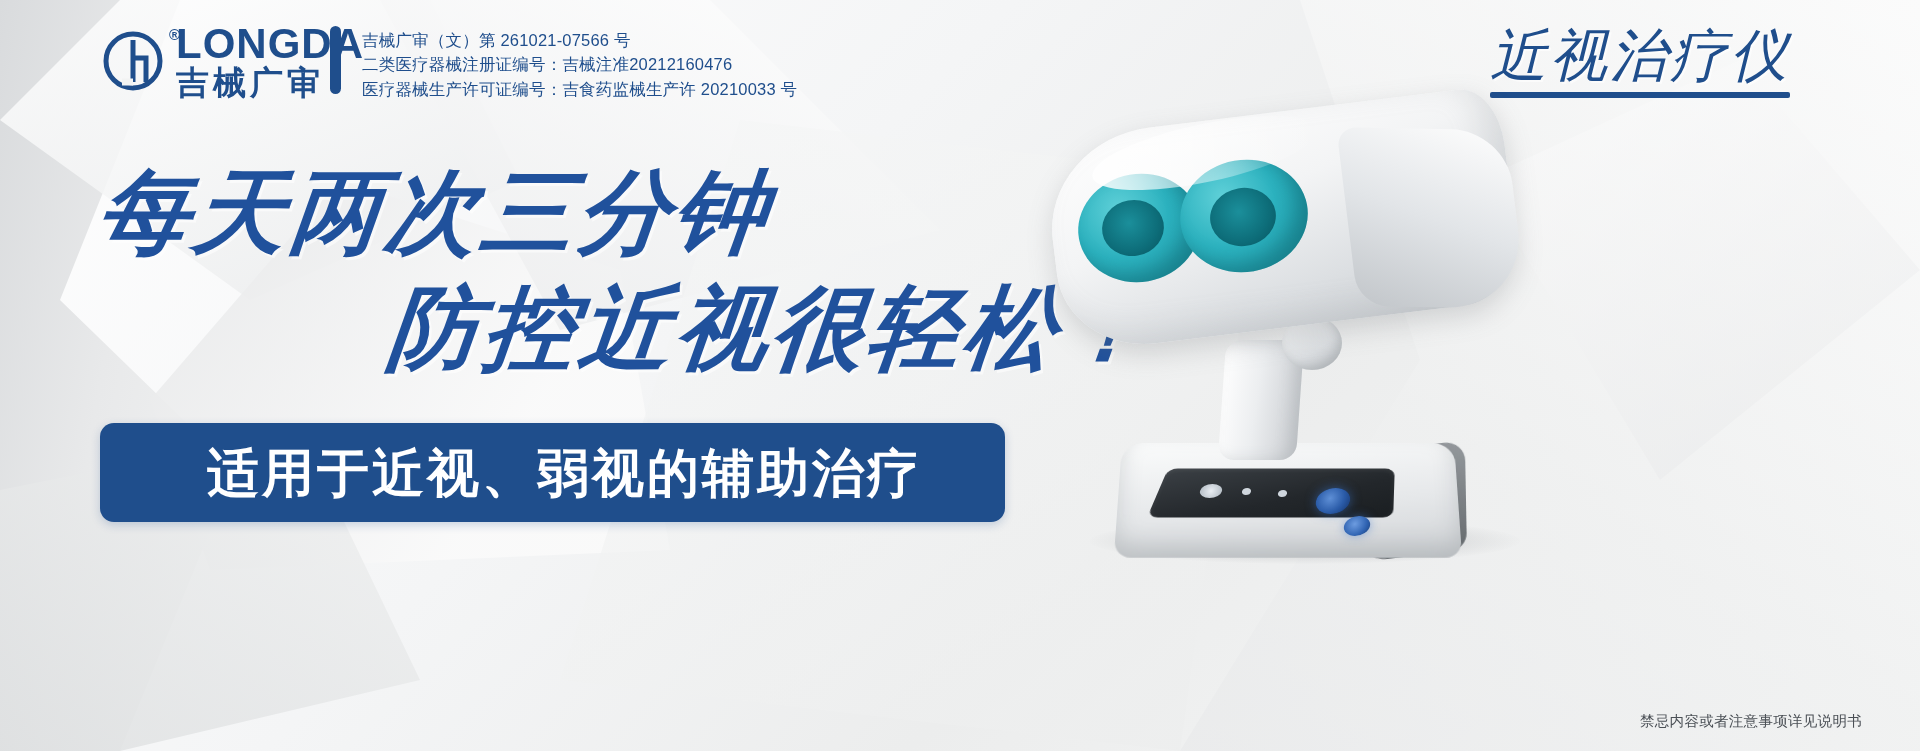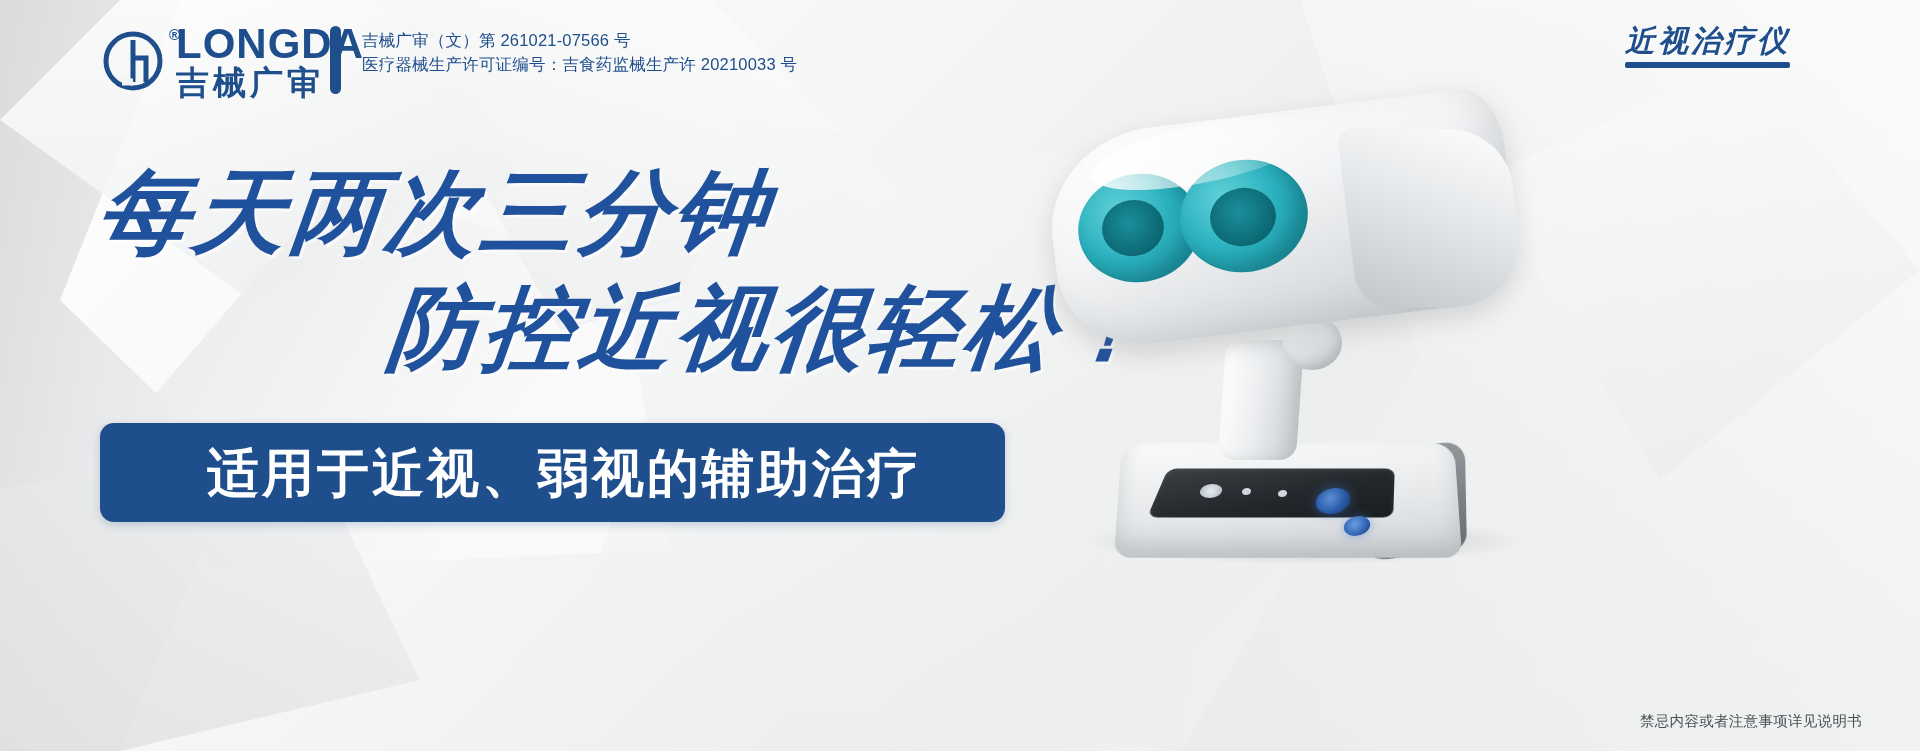--- a/index.html
+++ b/index.html
@@ -65,21 +65,21 @@
   #divider-bar { position:absolute; left:330px; top:26px;
                  width:11px; height:68px; background:#1f4e8c; border-radius:6px; }
 
   #reg-text { position:absolute; left:362px; top:28px;
               display:flex; flex-direction:column; }
   .reg-line { font-size:16.5px; color:#1f4e8c; letter-spacing:.2px;
               line-height:1.48; white-space:nowrap; font-weight:500; }
 
   #title-badge { position:absolute; right:130px; top:24px; text-align:center; }
   .title-badge-text {
-    font-size:30px; font-weight:700; color:#1f4e8c;
+    font-size:57px; font-weight:400; color:#1f4e8c;
     font-style:italic; letter-spacing:3px; line-height:1.1;
     text-shadow:2px 2px 0 rgba(255,255,255,.6);
   }
   .title-badge-rule { height:6px; background:#1f4e8c; margin-top:5px;
                       border-radius:2px; }
 
   
   #headline-1 { position:absolute; left:98px; top:166px;
     font-size:92px; font-weight:900; font-style:italic; color:#20519c;
     letter-spacing:4px; white-space:nowrap; line-height:1;
@@ -213,20 +213,21 @@
       <span class="logo-text">
         <span class="logo-en">LONGDA</span>
         <span class="logo-cn">吉械广审</span>
       </span>
     </div>
 
     <div id="divider-bar"></div>
 
     <div id="reg-text">
       <span class="reg-line">吉械广审（文）第 261021-07566 号</span>
+      <span class="reg-line">二类医疗器械注册证编号：吉械注准20212160476</span>
       <span class="reg-line">医疗器械生产许可证编号：吉食药监械生产许 20210033 号</span>
     </div>
 
     <div id="title-badge">
       <div class="title-badge-text">近视治疗仪</div>
       <div class="title-badge-rule"></div>
     </div>
 
   </div>
 

